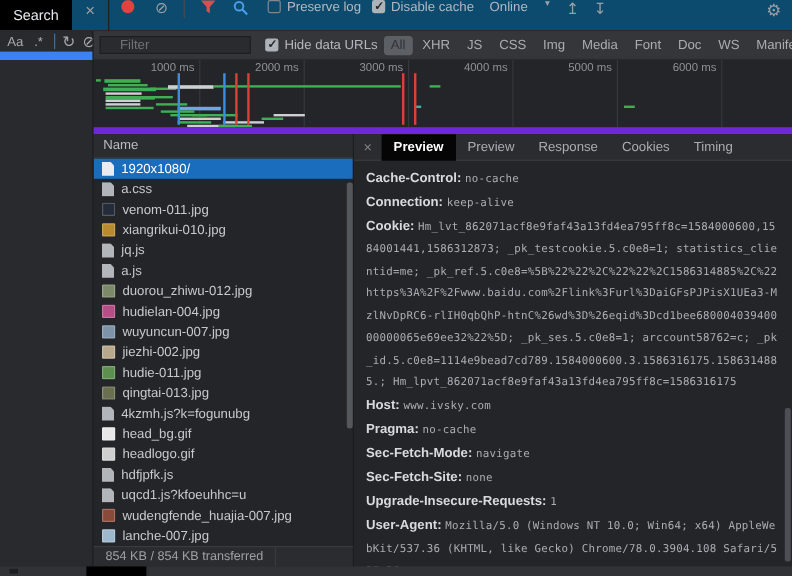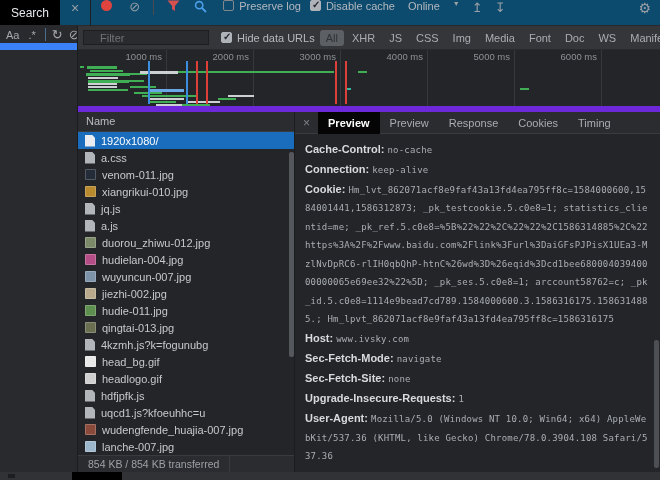--- a/index.html
+++ b/index.html
@@ -294,20 +294,21 @@
     </div>
   <div class="dcontent">
     <div class="clipped">
       
     </div>
     <div>
         <div class="hline"><span class="hkey">Cache-Control: </span><span class="hval">no-cache</span></div>
         <div class="hline"><span class="hkey">Connection: </span><span class="hval">keep-alive</span></div>
         <div class="hline"><span class="hkey">Cookie: </span><span class="hval">Hm_lvt_862071acf8e9faf43a13fd4ea795ff8c=1584000600,1584001441,1586312873; _pk_testcookie.5.c0e8=1; statistics_clientid=me; _pk_ref.5.c0e8=%5B%22%22%2C%22%22%2C1586314885%2C%22https%3A%2F%2Fwww.baidu.com%2Flink%3Furl%3DaiGFsPJPisX1UEa3-MzlNvDpRC6-rlIH0qbQhP-htnC%26wd%3D%26eqid%3Dcd1bee68000403940000000065e69ee32%22%5D; _pk_ses.5.c0e8=1; arccount58762=c; _pk_id.5.c0e8=1114e9bead7cd789.1584000600.3.1586316175.1586314885.; Hm_lpvt_862071acf8e9faf43a13fd4ea795ff8c=1586316175</span></div>
         <div class="hline"><span class="hkey">Host: </span><span class="hval">www.ivsky.com</span></div>
+        <div class="hline"><span class="hkey">Pragma: </span><span class="hval">no-cache</span></div>
         <div class="hline"><span class="hkey">Sec-Fetch-Mode: </span><span class="hval">navigate</span></div>
         <div class="hline"><span class="hkey">Sec-Fetch-Site: </span><span class="hval">none</span></div>
         <div class="hline"><span class="hkey">Upgrade-Insecure-Requests: </span><span class="hval">1</span></div>
         <div class="hline"><span class="hkey">User-Agent: </span><span class="hval">Mozilla/5.0 (Windows NT 10.0; Win64; x64) AppleWebKit/537.36 (KHTML, like Gecko) Chrome/78.0.3904.108 Safari/537.36</span></div>
       </div>
   </div>
   <div class="details-scrollbar"></div>
 </div>
 
 <div class="bottom-strip">

